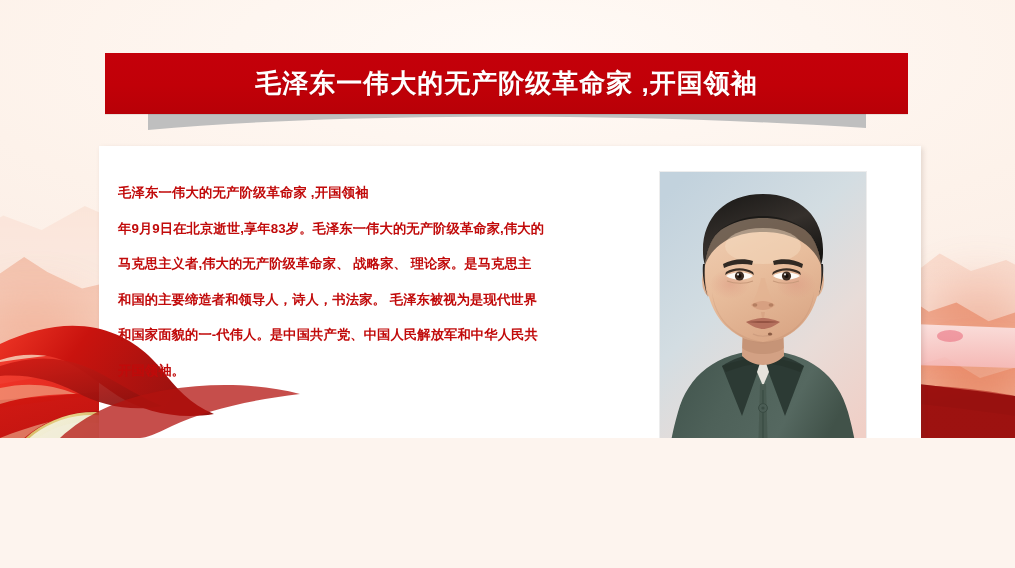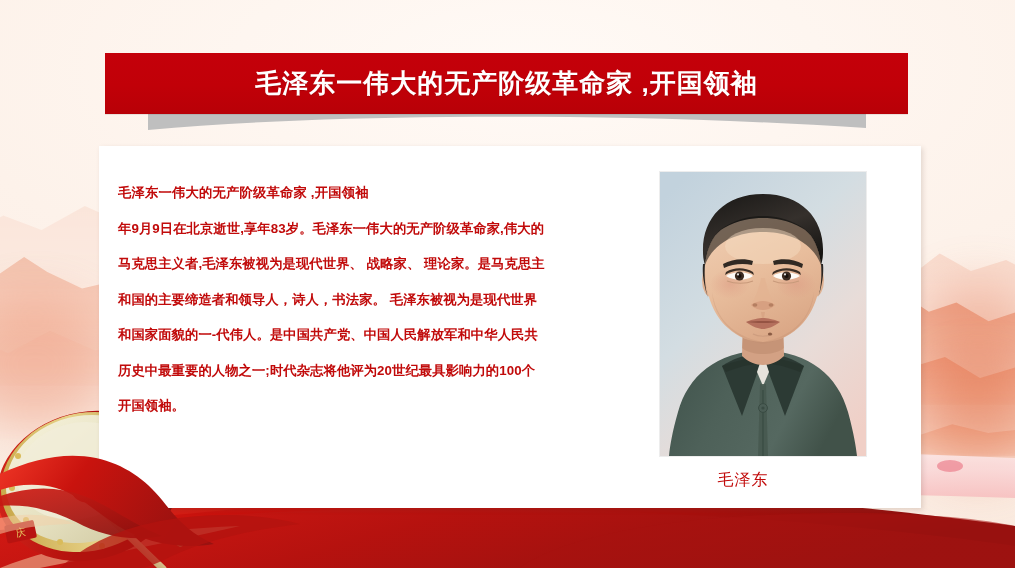--- a/index.html
+++ b/index.html
@@ -6,21 +6,21 @@
   html,body { width:1015px; height:568px; overflow:hidden; }
   body {
     font-family:"Liberation Sans","DejaVu Sans",sans-serif;
     position:relative;
     background:#fdf4ee;
   }
 
   
   #slide {
     position:absolute; inset:0;
-    width:1015px; height:568px;
+    width:1015px; height:438px;
     overflow:hidden;
     background:
       radial-gradient(125% 95% at 52% 12%, #fffaf6 0%, #fdf2ea 46%, #fbeee6 72%, #faeade 100%);
   }
 
   
   .bg-layer { position:absolute; inset:0; pointer-events:none; }
   .mtn { position:absolute; }
 
   
@@ -250,24 +250,23 @@
 
   <svg id="title-shadow" viewBox="0 0 718 20" preserveAspectRatio="none">
     <path d="M0,0 L718,0 L718,14 C560,4 430,2 300,3 C190,4 90,8 0,16 Z" fill="#bfbfbf"></path>
   </svg>
 
   <div id="content-card"></div>
 
   <div id="body-text">
     <div class="body-line lead">毛泽东一伟大的无产阶级革命家 ,开国领袖</div>
     <div class="body-line">年9月9日在北京逝世,享年83岁。毛泽东一伟大的无产阶级革命家,伟大的</div>
-    <div class="body-line">马克思主义者,毛泽东被视为是现代世界、 战略家、 理论家。是马克思主</div>
+    <div class="body-line">马克思主义者,伟大的无产阶级革命家、 战略家、 理论家。是马克思主</div>
     <div class="body-line">和国的主要缔造者和领导人，诗人，书法家。  毛泽东被视为是现代世界</div>
     <div class="body-line">和国家面貌的一-代伟人。是中国共产党、中国人民解放军和中华人民共</div>
-    <div class="body-line">历史中最重要的人物之一;时代杂志将他评为20世纪最具影响力的100个</div>
     <div class="body-line">开国领袖。</div>
   </div>
 
   <div id="portrait-wrap">
     <svg id="portrait-svg" viewBox="0 0 206 284">
       <defs>
         <linearGradient id="bgGrad" x1="0.15" y1="0" x2="0.85" y2="1">
           <stop offset="0" stop-color="#c2d2dd"></stop>
           <stop offset="0.38" stop-color="#d3dde2"></stop>
           <stop offset="0.68" stop-color="#e8dcd8"></stop>

